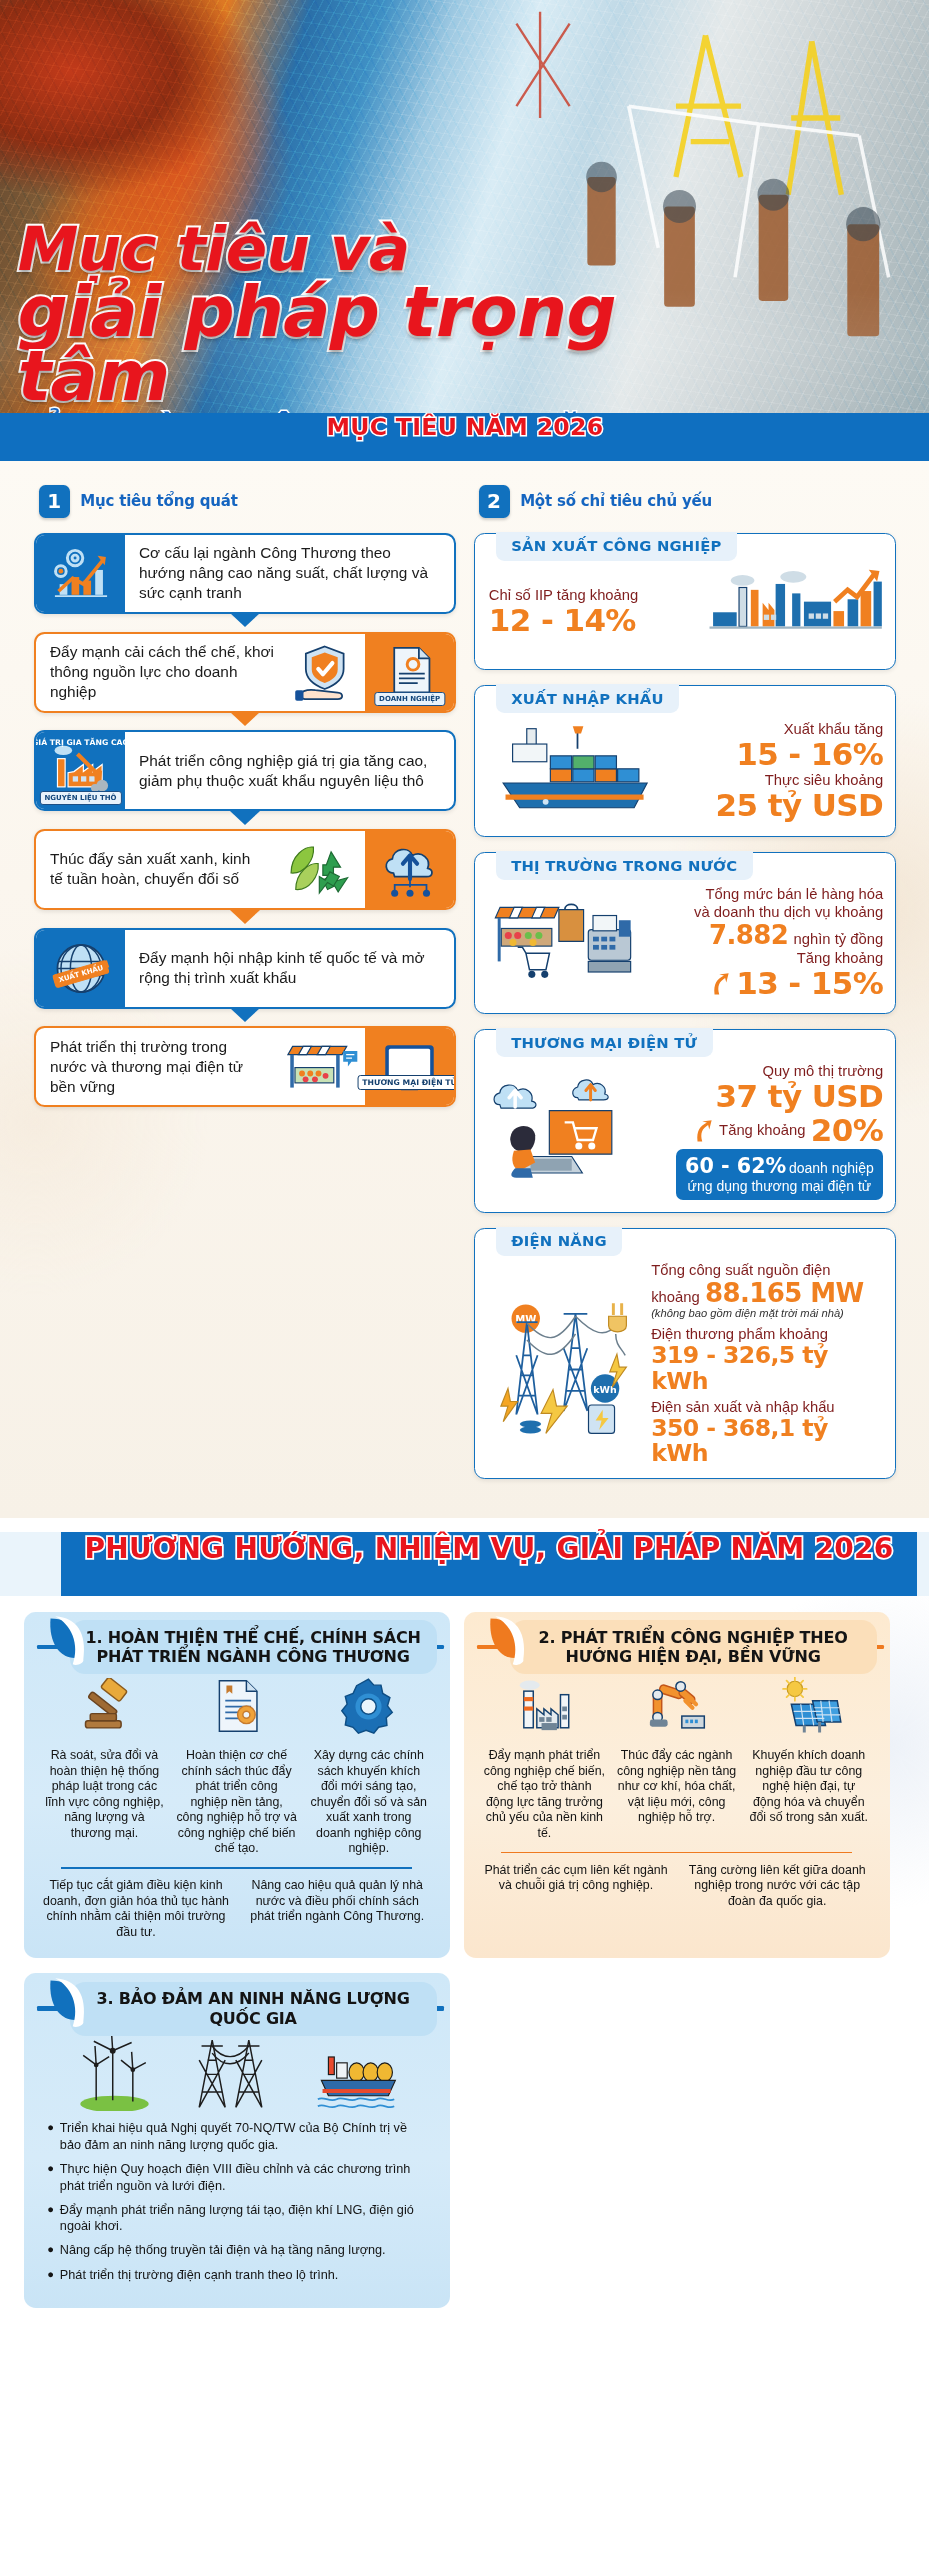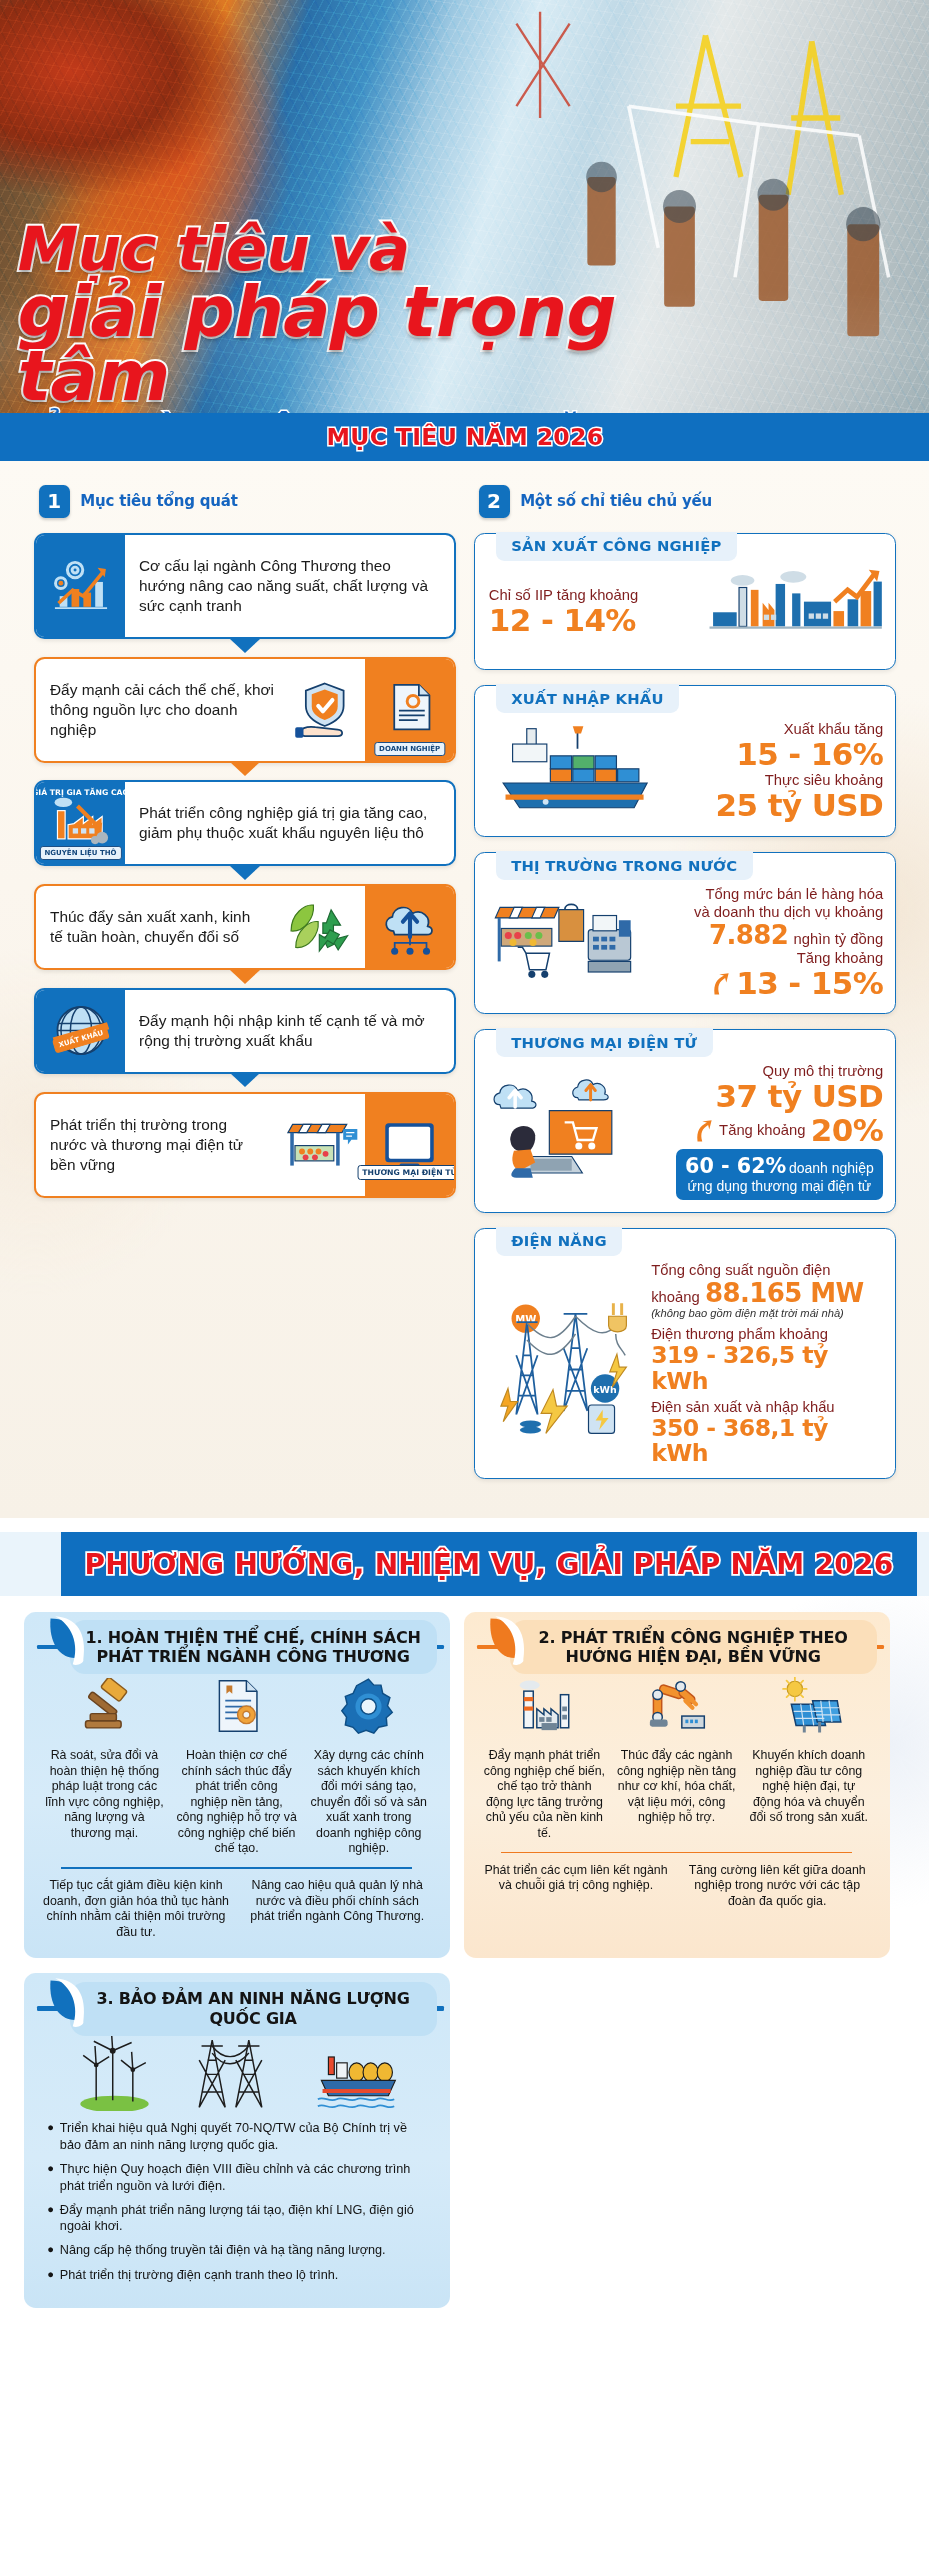--- a/index.html
+++ b/index.html
@@ -51,21 +51,21 @@
   .ttl-2{font-size:70px;margin-top:2.4px;}
   .ttl-sub{
     margin-top:3.5px;font-size:33px;font-weight:bold;color:#1565c0;
     font-family:"DejaVu Sans", sans-serif;
     -webkit-text-stroke:3px #ffffff;paint-order:stroke fill;
     letter-spacing:-0.6px;text-shadow:0 1.8px 3px rgba(0,0,0,.32);
   }
 
   
   .banner{
-    background:#0f6fc0;width:930px;height:48px;display:flex;align-items:center;justify-content:center;
+    background:#0f6fc0;width:930px;height:48px;display:flex;align-items:flex-start;justify-content:center;
   }
   .banner-txt{
     font-family:"DejaVu Sans", sans-serif;font-weight:bold;font-size:23.6px;color:#e8151d;
     -webkit-text-stroke:3px #ffffff;paint-order:stroke fill;letter-spacing:0.3px;
   }
   .banner2{height:64px;margin:14px 0 0 0;}
   .banner2 .banner-txt{font-size:28px;-webkit-text-stroke:3.5px #ffffff;}
   .banner-wrap2{width:930px;padding:0 37px;background:#eaf4fb;}
   .banner-wrap2 .banner{width:100%;margin-left:24px;}
 
@@ -95,21 +95,21 @@
     display:flex;align-items:center;box-shadow:0 1.8px 4.1px rgba(0,0,0,.09);overflow:hidden;
   }
   .goal.or .goal-card{border-color:#f08020;}
   .goal-icon{
     width:89px;min-height:77px;align-self:stretch;background:#1171be;
     display:flex;align-items:center;justify-content:center;flex-shrink:0;position:relative;
   }
   .goal.or .goal-icon{background:#f08020;}
   .goal-icon.right{order:2;}
   .goal-text{
-    flex:1;padding:21px 14px;font-size:15.4px;line-height:1.30;color:#1b1b1b;
+    flex:1;padding:8px 14px;font-size:15.4px;line-height:1.30;color:#1b1b1b;
     font-family:"Liberation Sans",sans-serif;
   }
   .goal-arrow{
     position:absolute;left:50%;bottom:-13.6px;transform:translateX(-50%);
     width:0;height:0;border-left:15.4px solid transparent;border-right:15.4px solid transparent;
     border-top:14px solid #1171be;z-index:3;
   }
   .goal.or .goal-arrow{border-top-color:#f08020;}
   .goal:last-child .goal-arrow{display:none;}
   .icon-badge{
@@ -369,21 +369,21 @@
               <circle cx="56" cy="50" r="40" fill="#bfe0f5" stroke="#15406e" stroke-width="3"></circle>
               <g fill="none" stroke="#15406e" stroke-width="2.5">
                 <ellipse cx="56" cy="50" rx="18" ry="40"></ellipse>
                   <ellipse cx="56" cy="50" rx="34" ry="40"></ellipse>
                 <path d="M18 38 H94 M16 50 H96 M18 62 H94"></path>
               </g>
               <path d="M8 62 L100 36 L104 48 L12 74 Z" fill="#f08020"></path>
             </svg>
             <div class="icon-badge ribbon">XUẤT KHẨU</div>
           </div>
-          <div class="goal-text">Đẩy mạnh hội nhập kinh tế cạnh tế và mở rộng thị trường xuất khẩu</div>
+          <div class="goal-text">Đẩy mạnh hội nhập kinh tế quốc tế và mở rộng thị trình xuất khẩu</div>
         </div>
         <div class="goal-arrow"></div>
       </div>
 
       <div class="goal or">
         <div class="goal-card">
           <div class="goal-icon right">
             <svg width="65" height="57" viewBox="0 0 110 96">
               <rect x="14" y="12" width="82" height="66" rx="6" fill="#15519a"></rect>
               <rect x="20" y="18" width="70" height="54" rx="3" fill="#fff"></rect>

